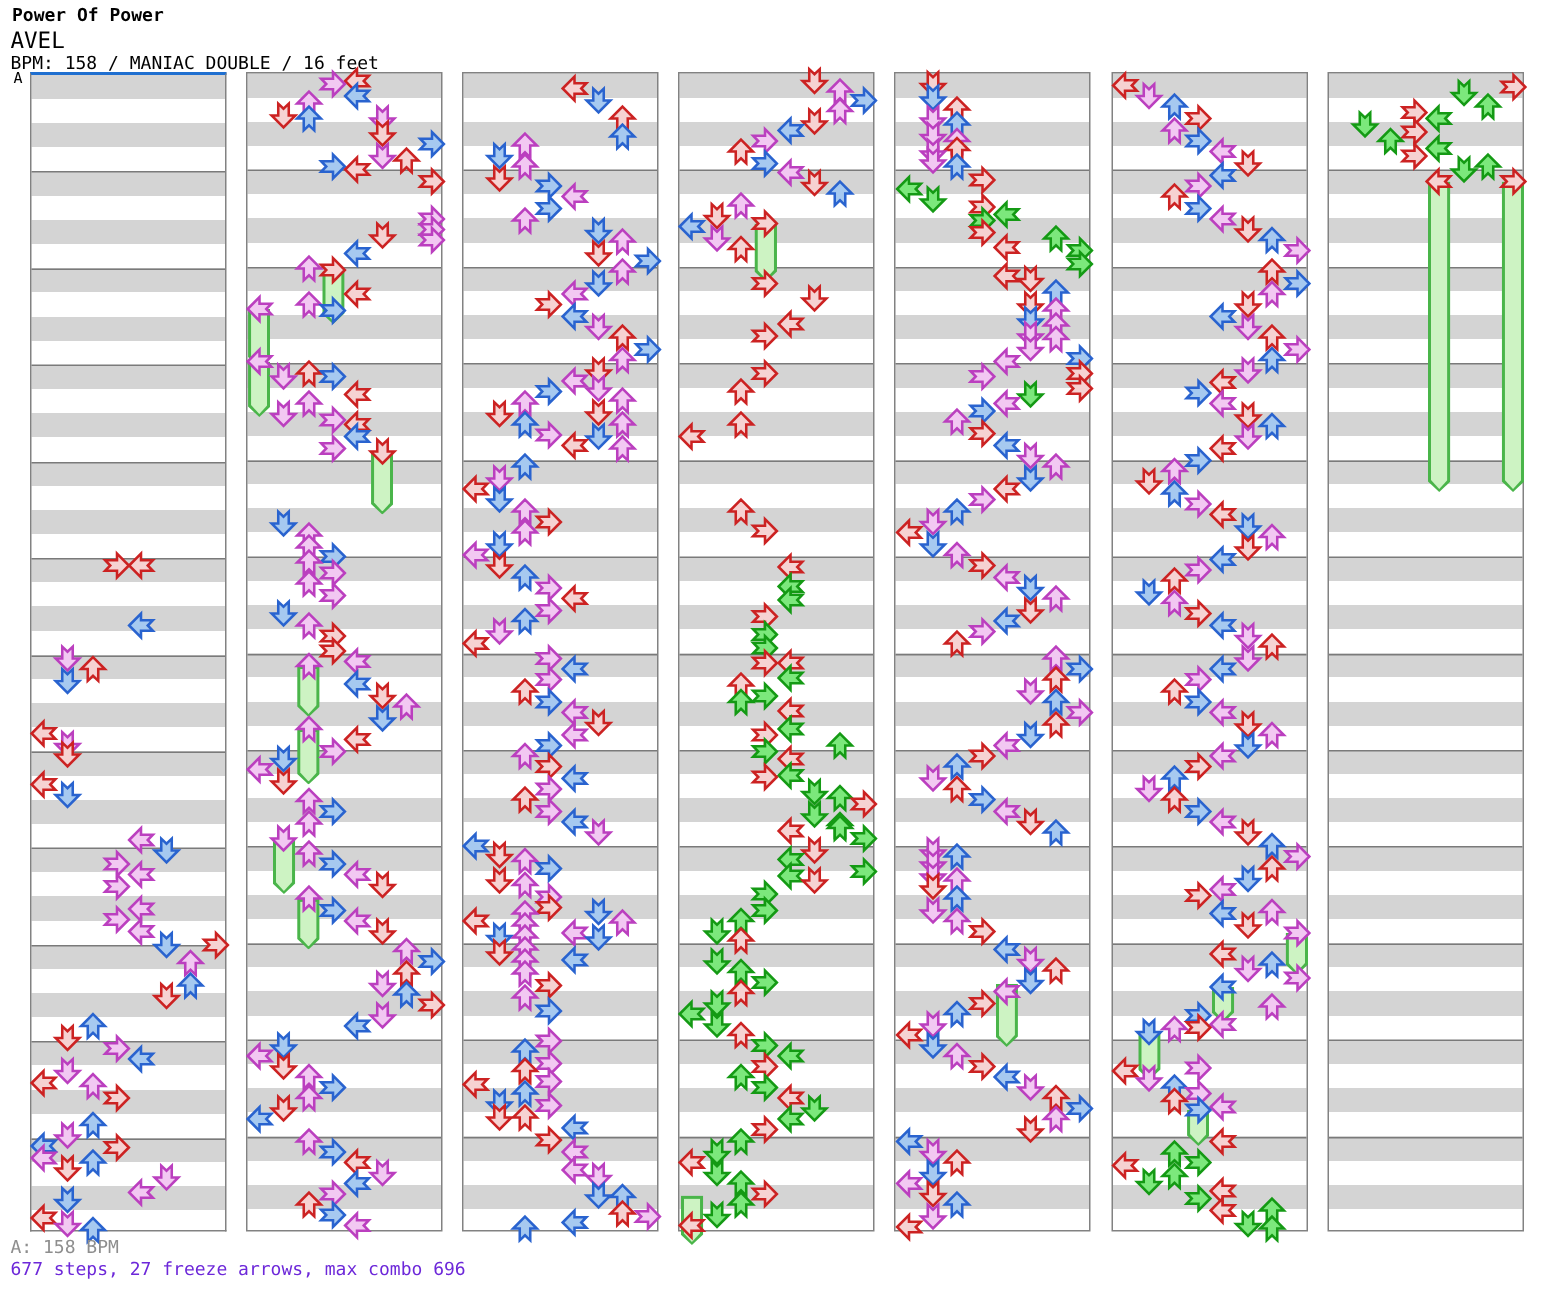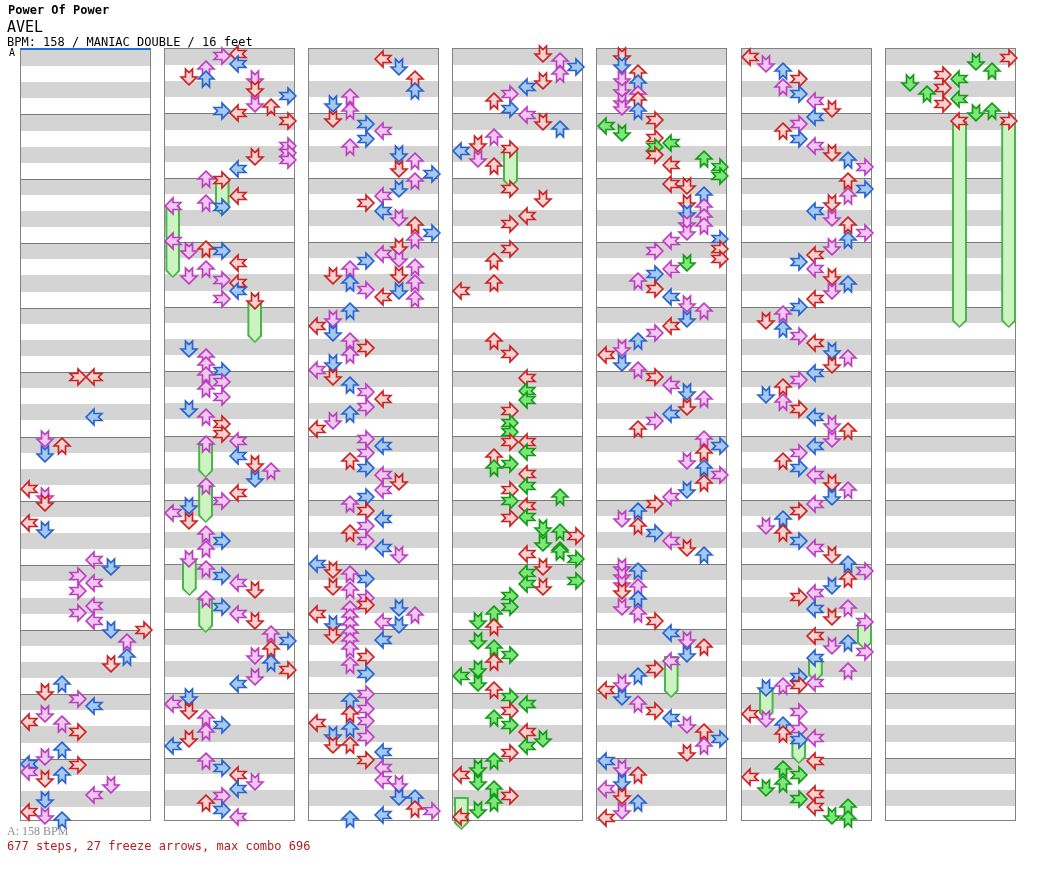--- a/index.html
+++ b/index.html
@@ -2,22 +2,22 @@
 <html><head>
 <meta charset="utf-8">
 <style>
   html,body{margin:0;padding:0;background:#ffffff;}
   body{width:1040px;height:876px;position:relative;overflow:hidden;
        font-family:"DejaVu Sans Mono","Liberation Mono",monospace;color:#000;}
   .hdr-title{position:absolute;left:8px;top:3px;font-size:12px;font-weight:bold;letter-spacing:0px;}
   .hdr-artist{position:absolute;left:7px;top:18px;font-size:15px;}
   .hdr-info{position:absolute;left:7px;top:35px;font-size:12px;}
   .marker-a{position:absolute;left:9px;top:48px;font-size:10px;line-height:10px;}
-  .ftr-bpm{position:absolute;left:7px;top:824px;font-size:12px;color:#8e8e8e;font-family:Liberation Serif, serif;}
-  .ftr-stats{position:absolute;left:7px;top:839px;font-size:12px;color:#b91c1c;}
+  .ftr-bpm{position:absolute;left:7px;top:824px;font-size:12px;color:#8e8e8e;}
+  .ftr-stats{position:absolute;left:7px;top:839px;font-size:12px;color:#6d28d9;}
   .chart{position:absolute;left:0;top:0;width:1040px;height:876px;}
   .col{position:absolute;box-sizing:border-box;border:1px solid #828282;}
   .col svg{position:absolute;overflow:visible;}
   .mline{position:absolute;left:0;width:100%;height:1px;background:#7a7a7a;}
   .frz{position:absolute;background:#4ab54a;
        clip-path:polygon(0 0,100% 0,100% calc(100% - 7px),50% 100%,0 calc(100% - 7px));}
   .frz-in{position:absolute;left:2px;top:2px;right:2px;bottom:2px;background:#cdf3c3;
        clip-path:polygon(0 0,100% 0,100% calc(100% - 6px),50% 100%,0 calc(100% - 6px));}
 </style>
 </head>

